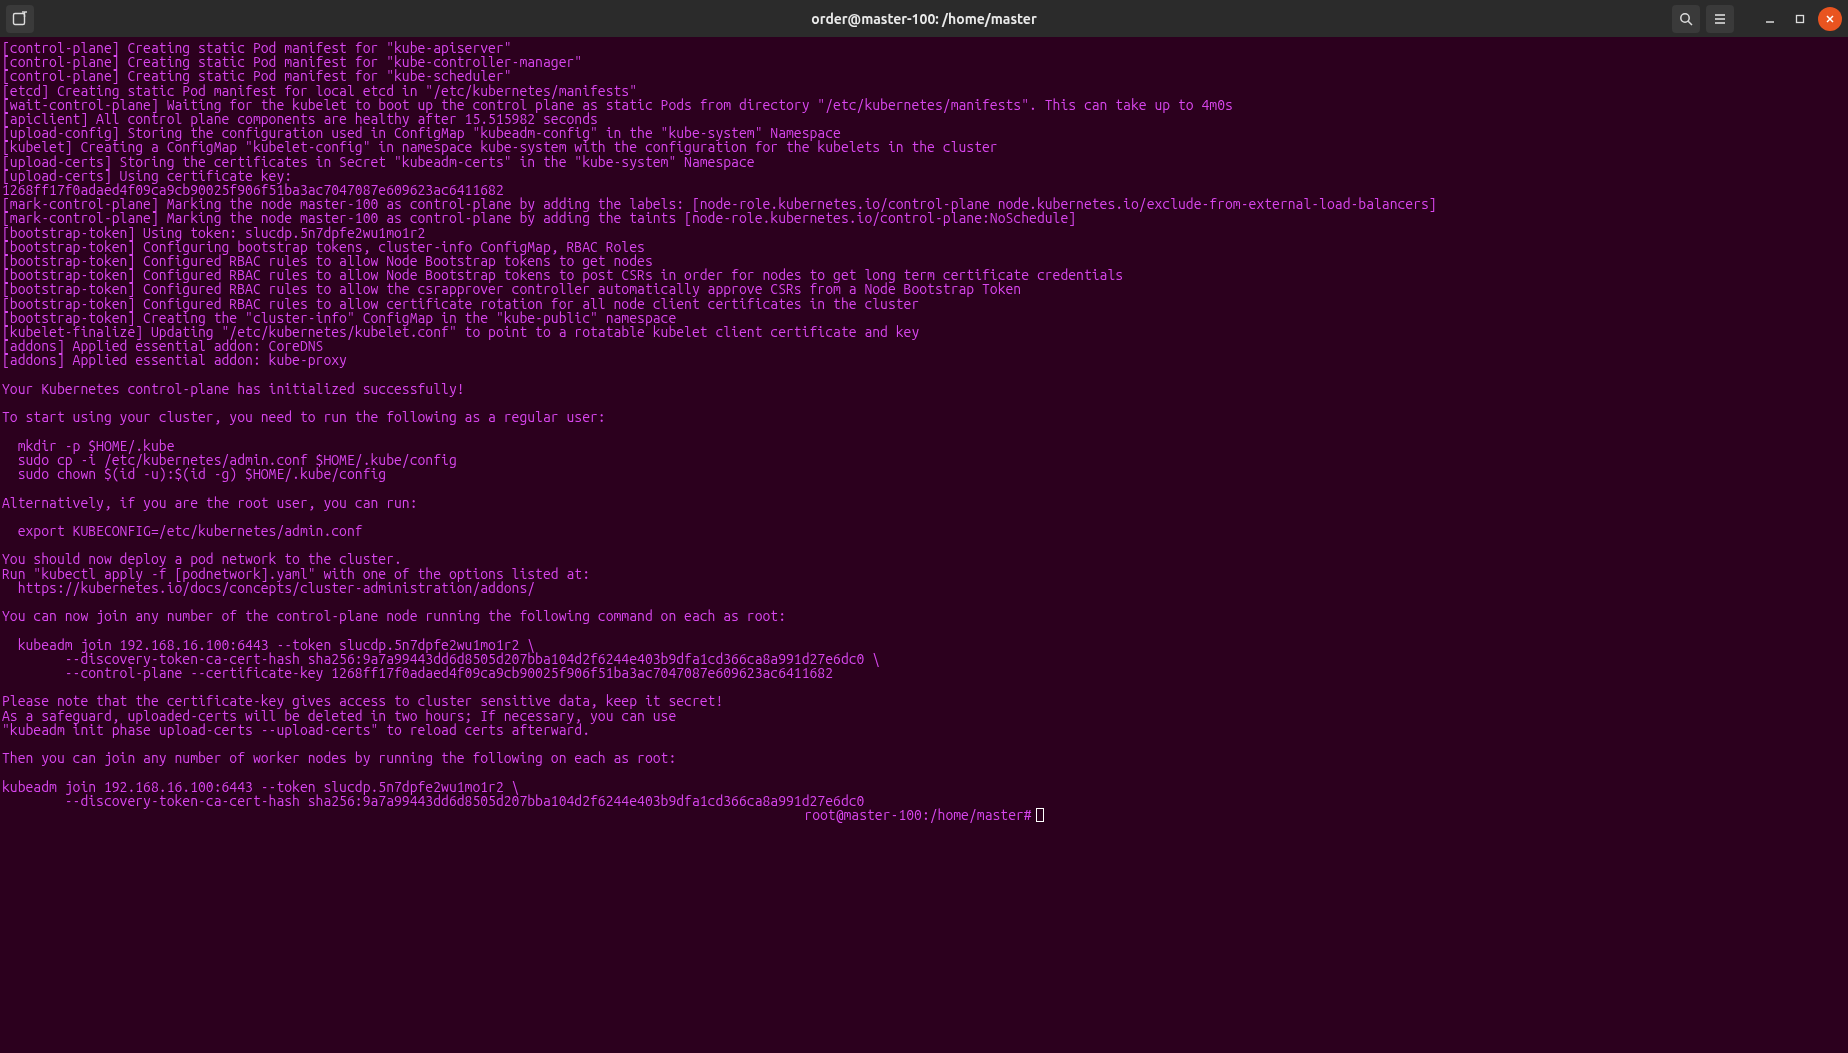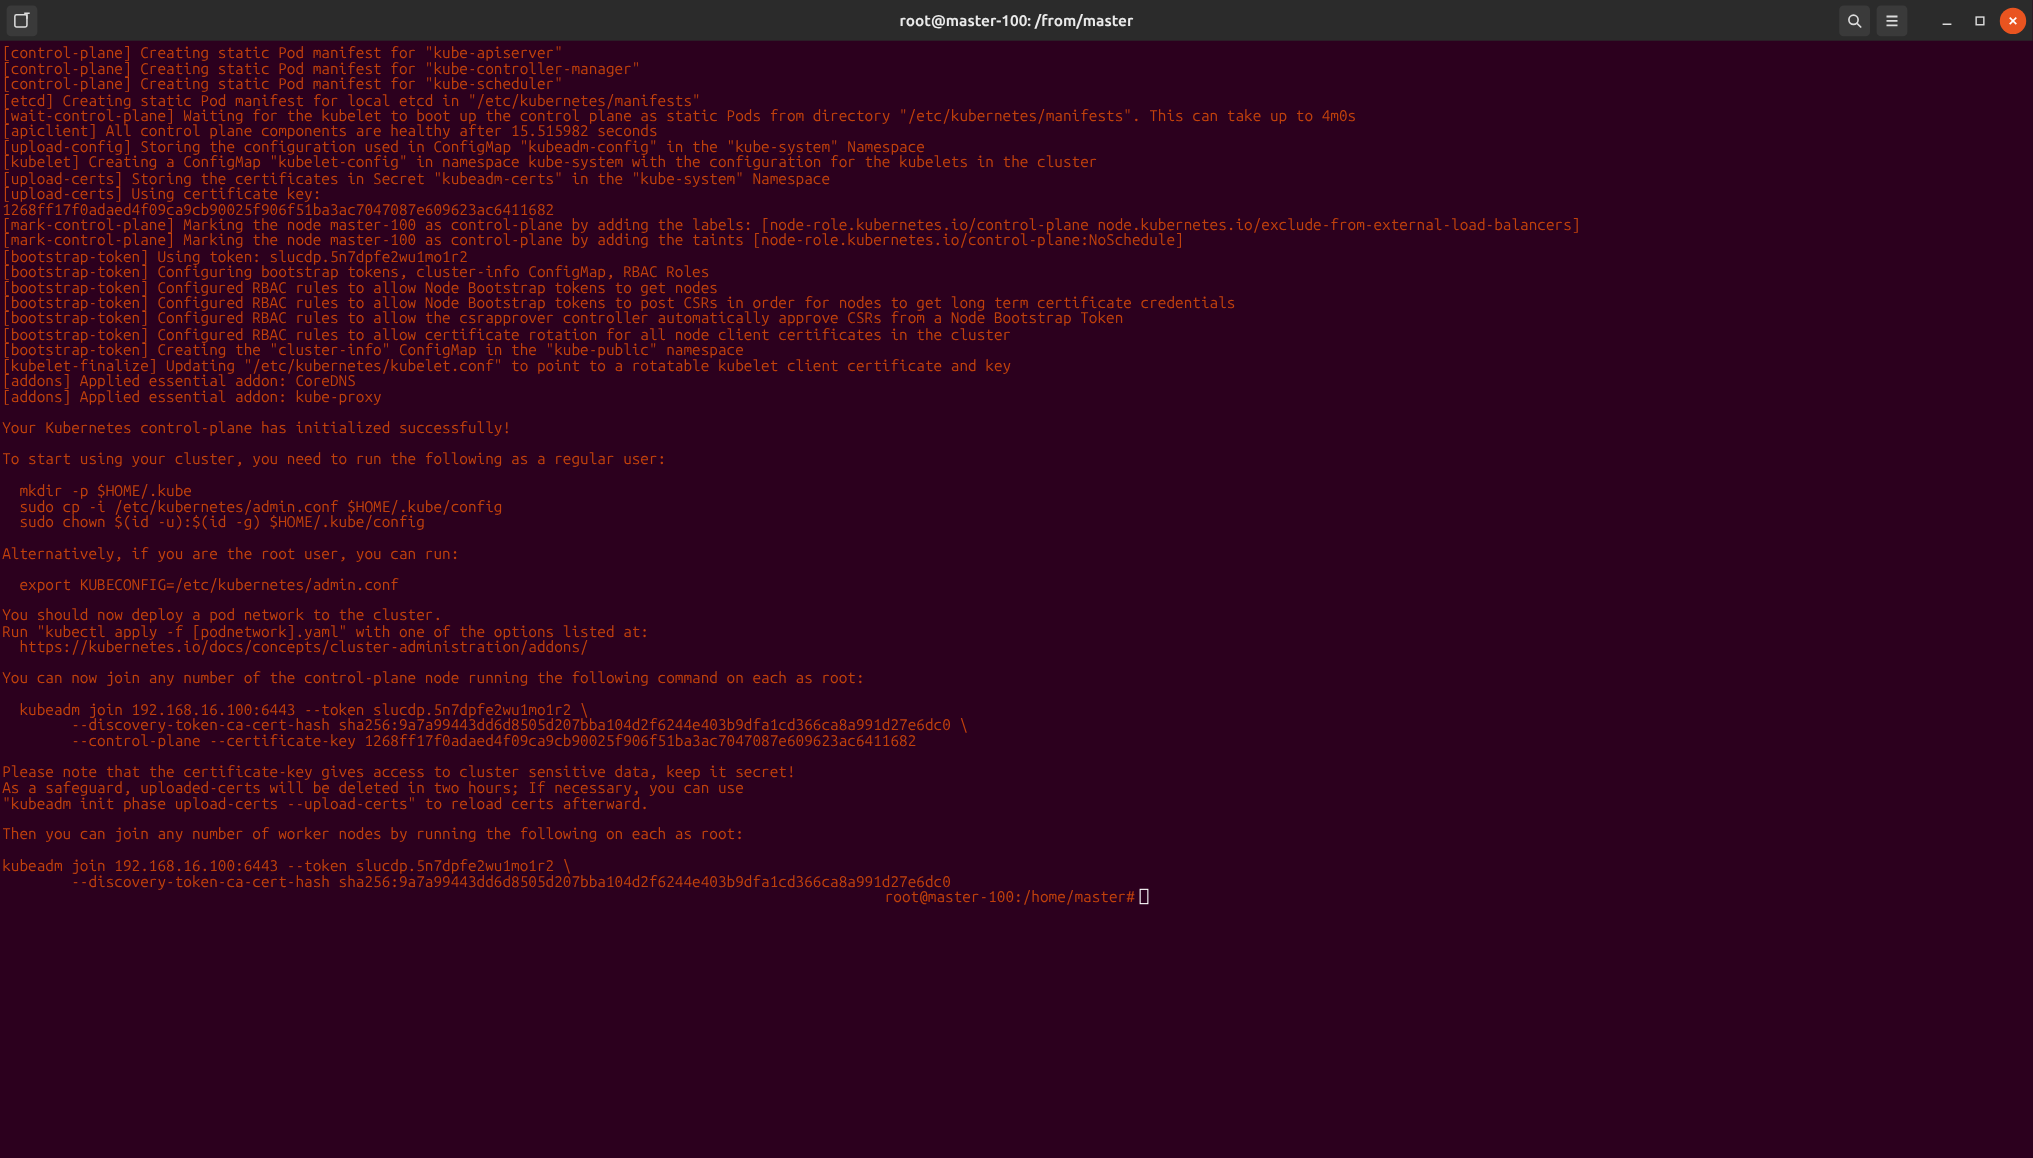--- a/index.html
+++ b/index.html
@@ -59,21 +59,21 @@
     justify-content: center;
     color: #dcdcdc;
   }
   .win-btn svg { width: 10px; height: 10px; }
   .win-close {
     background: #e95420;
     color: #fff;
   }
   .terminal {
     padding: 4px 2px 2px 2px;
-    color: #c2410c;
+    color: #d946ef;
     font-size: 14px;
     line-height: 14.2px;
     white-space: pre;
   }
   .terminal-line { display: block; }
   .prompt-line { display: flex; align-items: center; justify-content: center; }
   .cursor {
     display: inline-block;
     width: 8px;
     height: 14px;
@@ -88,21 +88,21 @@
   <div class="titlebar-left">
     <div class="tb-btn">
       <svg viewBox="0 0 16 16">
         <rect x="1.5" y="2.5" width="11" height="11" rx="1.5" fill="none" stroke="#dcdcdc" stroke-width="1.4"></rect>
         <line x1="10" y1="1" x2="15" y2="1" stroke="#dcdcdc" stroke-width="1.4"></line>
         <line x1="12.5" y1="-1.5" x2="12.5" y2="3.5" stroke="#dcdcdc" stroke-width="1.4" transform="translate(0,2.5)"></line>
       </svg>
     </div>
   </div>
 
-  <div class="titlebar-title">root@master-100: /from/master</div>
+  <div class="titlebar-title">order@master-100: /home/master</div>
 
   <div class="titlebar-right">
     <div class="tb-btn">
       <svg viewBox="0 0 16 16">
         <circle cx="7" cy="7" r="4.2" fill="none" stroke="#dcdcdc" stroke-width="1.5"></circle>
         <line x1="10.2" y1="10.2" x2="14" y2="14" stroke="#dcdcdc" stroke-width="1.5"></line>
       </svg>
     </div>
     <div class="tb-btn">
       <svg viewBox="0 0 16 16">

